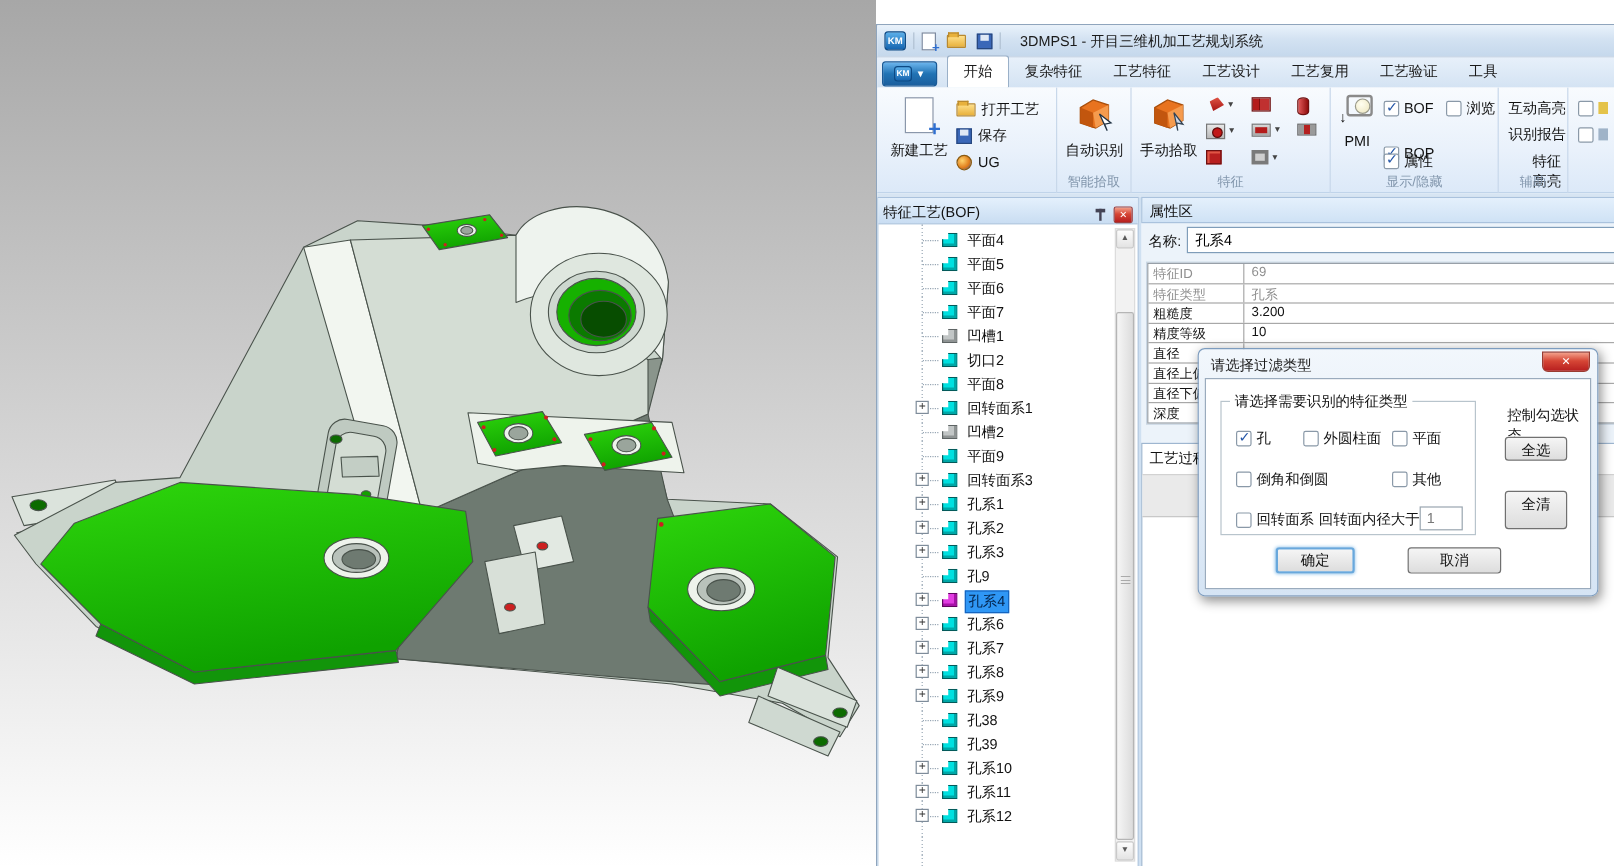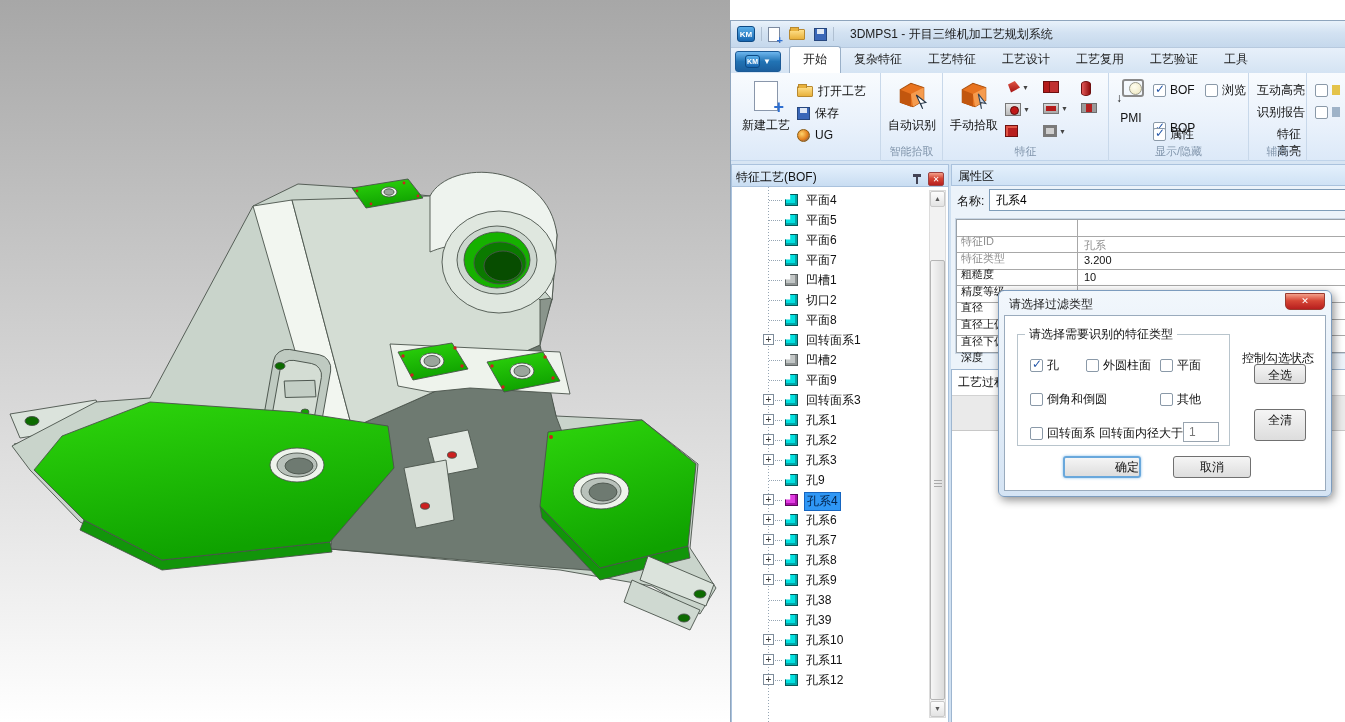--- a/index.html
+++ b/index.html
@@ -145,21 +145,21 @@
   #props { position:absolute; left:220px; top:143px; width:395px; height:559px; background:#ecf3fa; }
   #props-header { position:absolute; left:0; top:0; width:100%; height:22px;
      background:linear-gradient(#e4f0fc,#cfe2f5); border:1px solid #aac2dd; padding:3px 6px; }
   #name-label { position:absolute; left:6px; top:29px; }
   #name-input { position:absolute; left:38px; top:25px; width:calc(100% - 38px); height:22px;
      background:#fff; border:1px solid #7f9db9; padding:3px 6px; font:inherit; }
   #ptable { position:absolute; left:5px; top:55px; width:calc(100% - 5px); height:134px;
      border:1px solid #98a0a8; background:#fff; box-shadow:0 0 0 1px #c9d6e4; }
   .prow { height:16.6px; border-bottom:1px solid #a8a8a8; display:flex; }
   .prow:last-child { border-bottom:none; }
-  .plabel { width:121px; border-right:1px solid #a8a8a8; padding:14px 4px; font-size:11px; }
+  .plabel { width:80px; border-right:1px solid #a8a8a8; padding:1px 4px; font-size:11px; }
   .pvalue { flex:1; padding:1px 6px; font-size:11px; }
   .prow.muted .plabel, .prow.muted .pvalue { color:#8f8f8f; }
   #procpanel { position:absolute; left:0; top:205px; width:100%; bottom:0; background:#fff;
      border:1px solid #9eb6d0; }
   #procpanel .ph { padding:4px 6px; }
   #procpanel .pstrip { height:36px; background:#eaeaea; border-top:1px solid #d2d2d2;
      border-bottom:1px solid #c8c8c8; }
 
   
   #dialog { position:absolute; left:998px; top:290px; width:334px; height:207px; z-index:50;
@@ -168,21 +168,21 @@
   #dlg-title { position:absolute; left:10px; top:5px; color:#1b1b1b; }
   #dlg-close { position:absolute; right:6px; top:2px; width:40px; height:17px;
      border:1px solid #9a3b30; border-radius:0 0 5px 5px; color:#fff; font-weight:bold; font-size:9px;
      background:linear-gradient(#f3a08a,#d64635 45%,#b71f1f); text-align:center; line-height:15px; }
   #dlg-client { position:absolute; left:5px; right:5px; top:24px; bottom:5px; background:#fff;
      border:1px solid #9aabbd; }
   #dlg-group { position:absolute; left:12px; top:18px; width:213px; height:112px;
      border:1px solid #b8c4cc; }
   #dlg-group-label { position:absolute; left:7px; top:-9px; background:#fff; padding:0 4px; }
   .dlg-check { position:absolute; display:flex; align-items:center; gap:4px; height:16px; }
-  #dlg-ctl-label { position:absolute; left:237px; top:22px;margin-top:12px; }
+  #dlg-ctl-label { position:absolute; left:251px; top:22px; }
   .wbtn { position:absolute; border:1px solid #707070; border-radius:3px;
      background:linear-gradient(#f5f5f5,#dddddd); text-align:center; padding-top:2px; }
   .wbtn.focused { border:2px solid #69a8dc; box-shadow:0 0 3px #8cc0ea; padding-top:1px; }
   #dlg-spin { position:absolute; left:178px; top:106px; width:36px; height:20px; border:1px solid #99a5b0;
      padding:2px 5px; color:#777; background:#fff; font:inherit; }
   #dlg-spin-label { position:absolute; left:94px; top:109px; }
 </style>
 </head>
 <body>
 
@@ -573,20 +573,21 @@
     </div>
   </div>
 
   <div id="props">
     <div id="props-header">属性区</div>
     <span id="name-label">名称:</span>
     <input id="name-input" value="孔系4" style="">
     <div id="ptable">
       <div class="prow muted">
           <span class="plabel">特征ID</span>
+          <span class="pvalue">69</span>
         </div>
       <div class="prow muted">
           <span class="plabel">特征类型</span>
           <span class="pvalue">孔系</span>
         </div>
       <div class="prow">
           <span class="plabel">粗糙度</span>
           <span class="pvalue">3.200</span>
         </div>
       <div class="prow">
@@ -646,16 +647,16 @@
       <div class="dlg-check" style="left:12px;top:90px;">
         <span class="cb"></span>
         <span>回转面系</span>
       </div>
     </div>
     <span id="dlg-spin-label">回转面内径大于</span>
     <input id="dlg-spin" value="1" style="">
     <span id="dlg-ctl-label">控制勾选状态</span>
     <div class="wbtn" style="left:249px;top:48px;width:52px;height:20px;">全选</div>
     <div class="wbtn" style="left:249px;top:93px;width:52px;height:32px;">全清</div>
-    <div class="wbtn focused" style="left:58px;top:140px;width:78px;height:22px;text-align:right;">确定</div>
+    <div class="wbtn focused" style="left:58px;top:140px;width:66px;height:22px;">确定</div>
     <div class="wbtn" style="left:168px;top:140px;width:78px;height:22px;">取消</div>
   </div>
 </div>
 
 </body></html>

